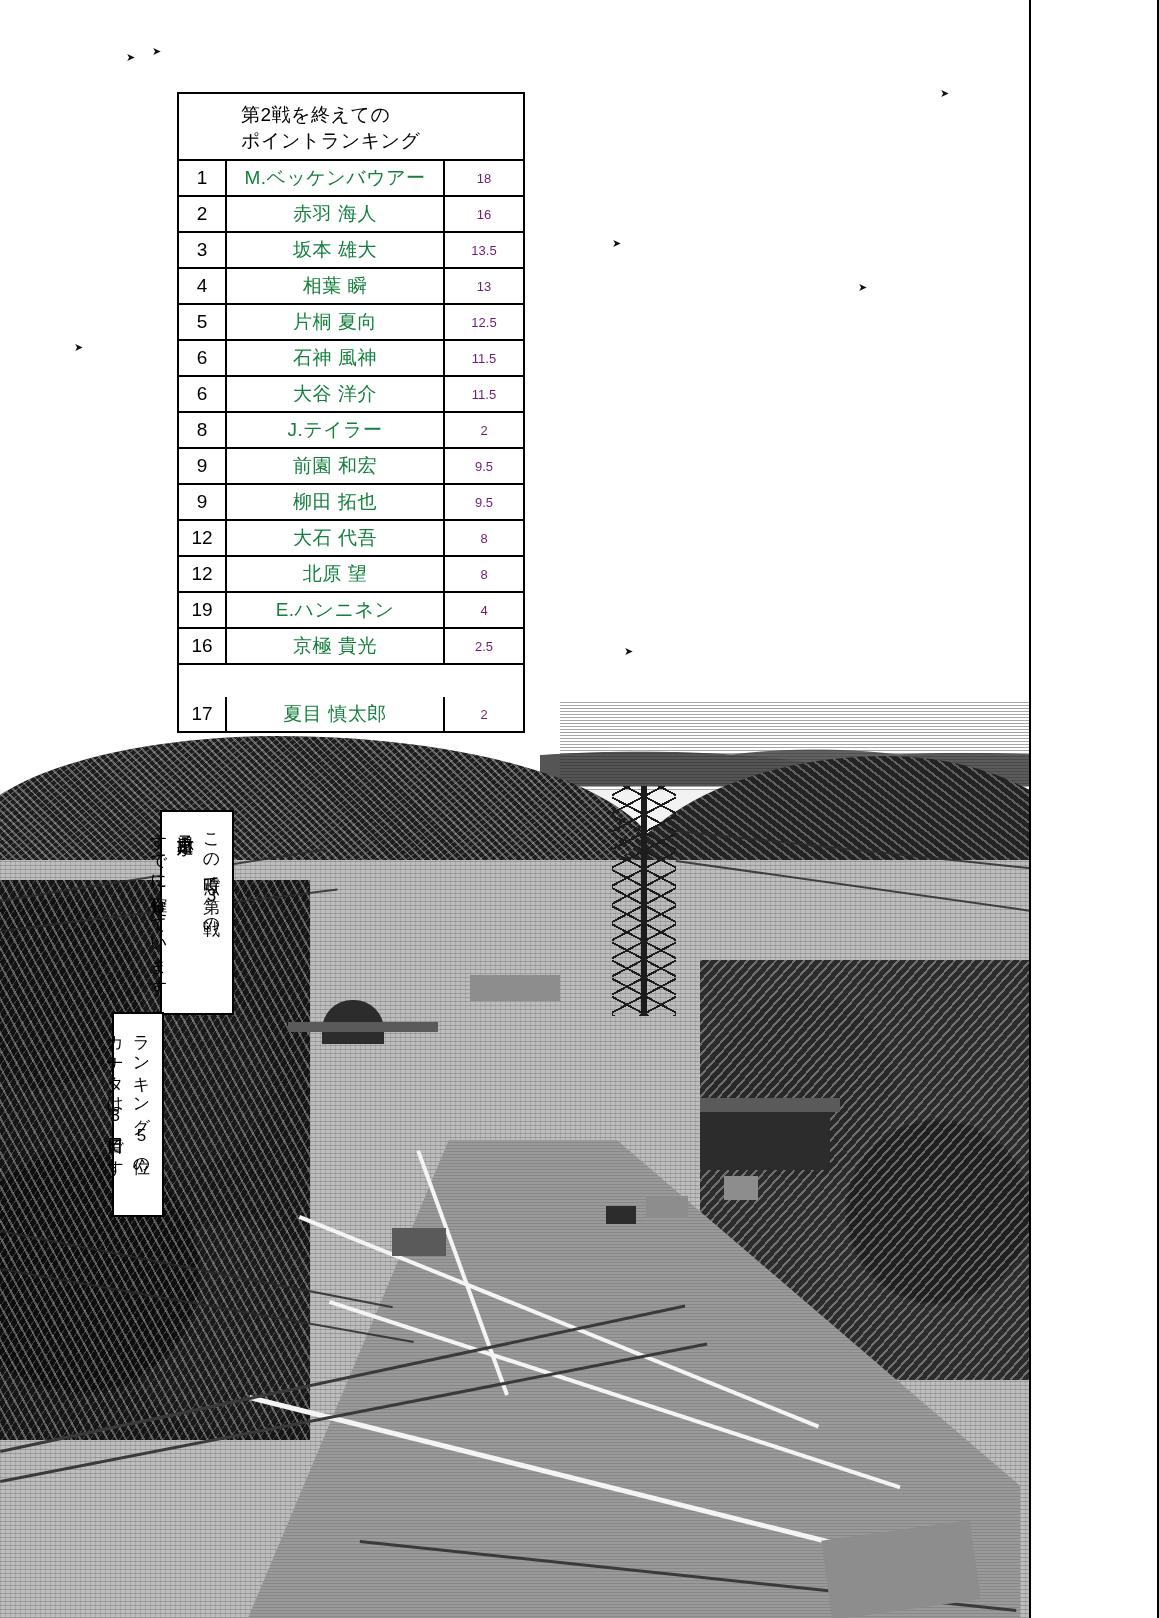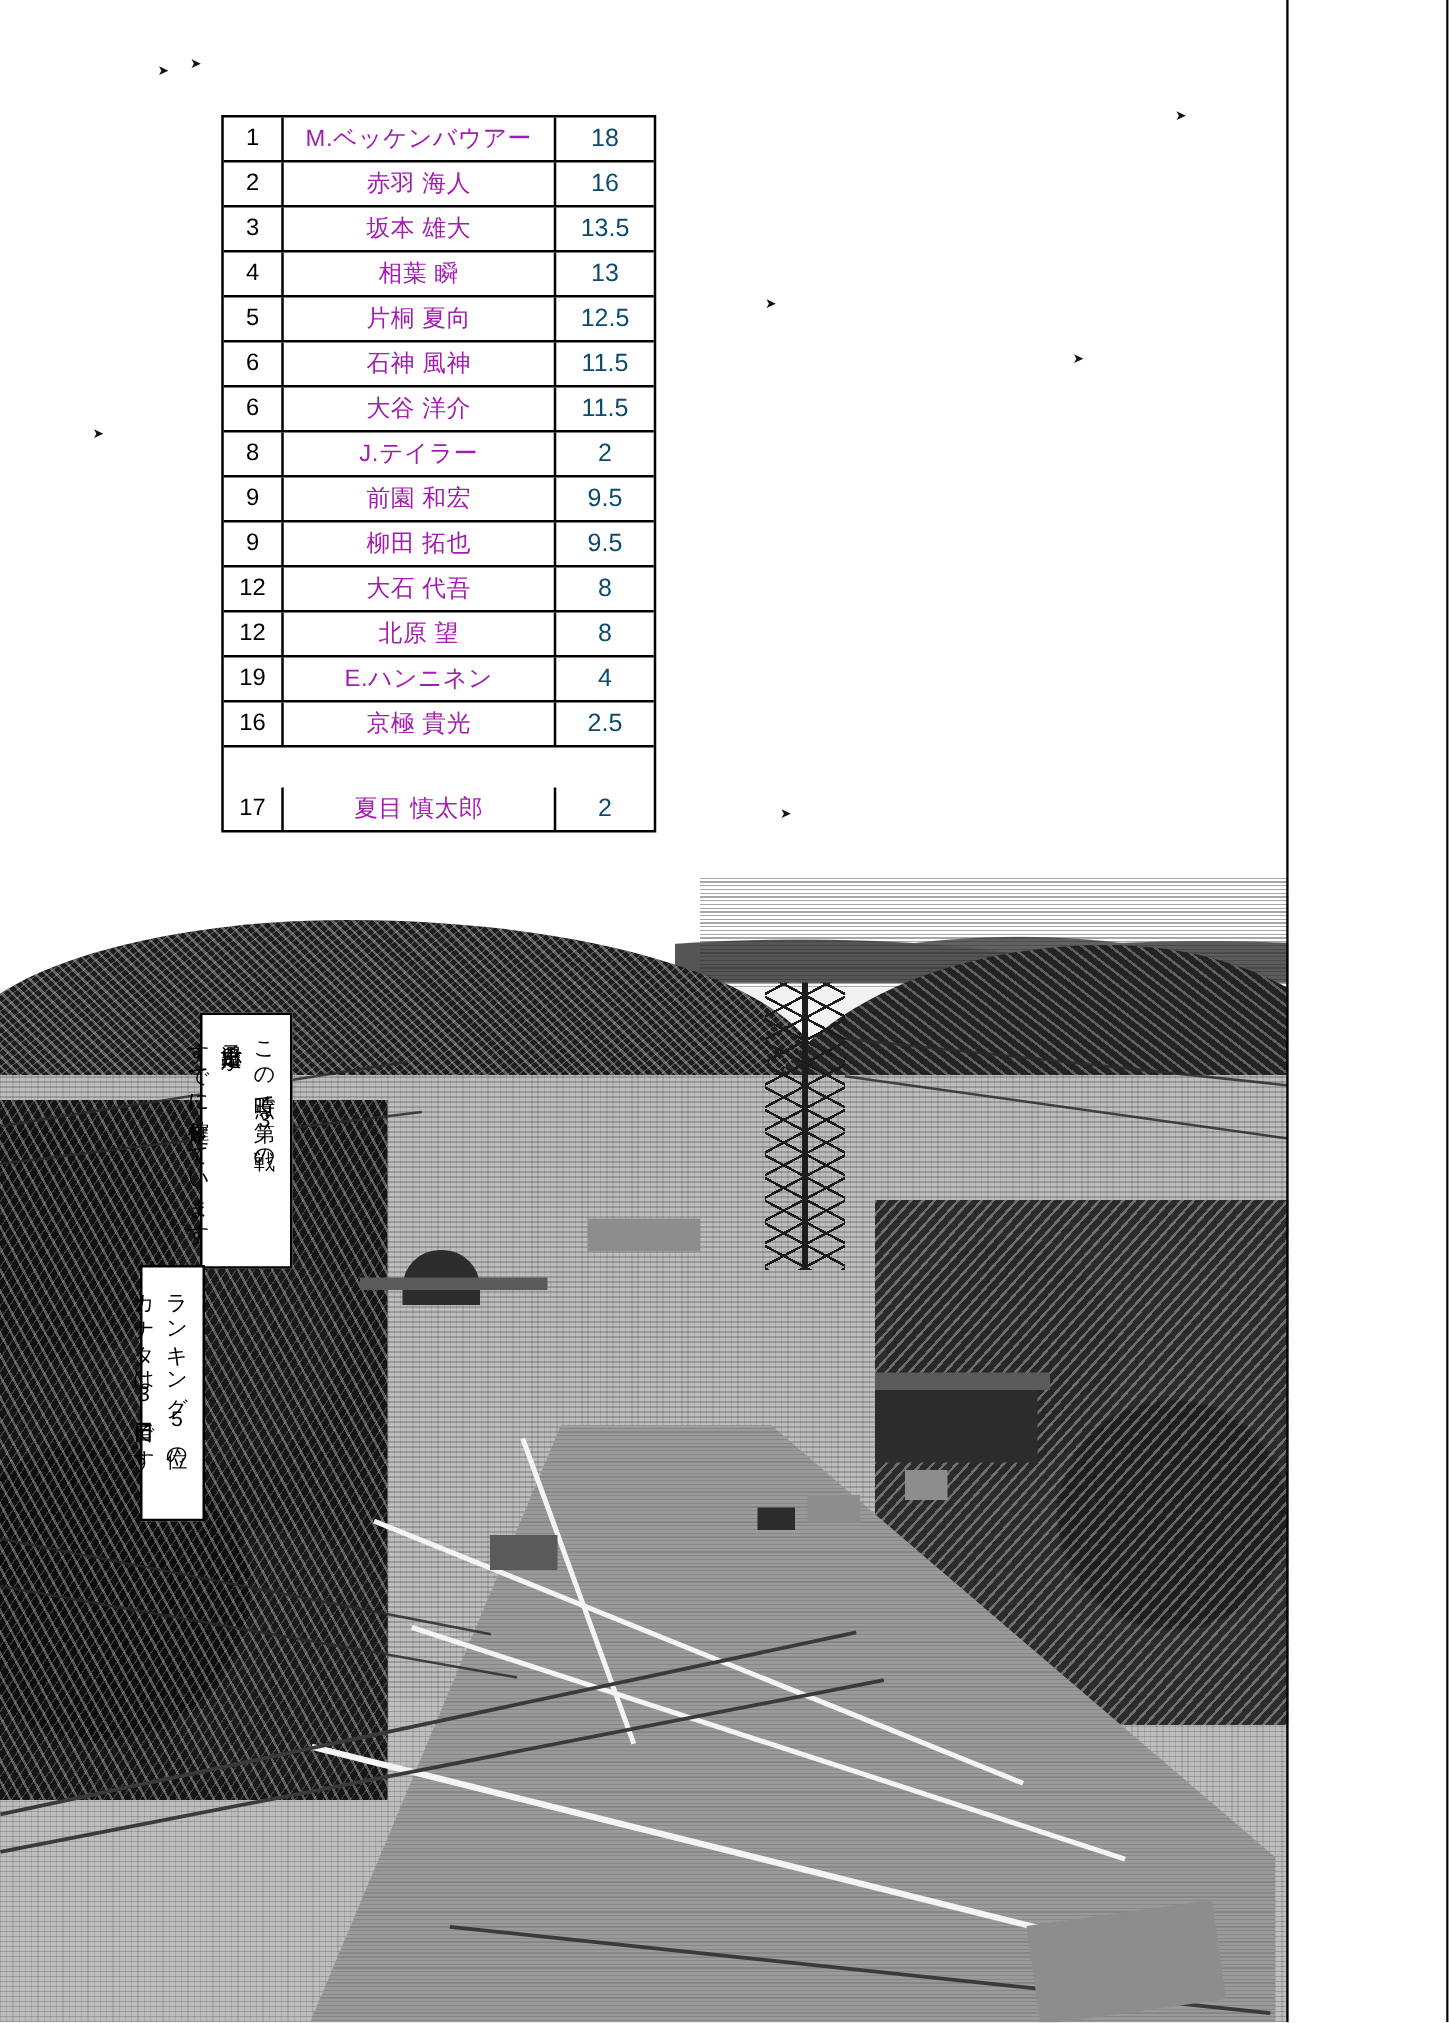--- a/index.html
+++ b/index.html
@@ -249,31 +249,31 @@
     font-size: 19px;
     color: #000;
   }
   .rank-name {
     flex: 1 1 auto;
     border-right: 2px solid #000;
     display: flex;
     align-items: center;
     justify-content: center;
     font-size: 19px;
-    color: #a21caf;
+    color: #15803d;
     letter-spacing: .5px;
   }
   .rank-pts {
     width: 78px;
     flex: 0 0 78px;
     display: flex;
     align-items: center;
     justify-content: center;
-    font-size: 20px;
-    color: #0c4a6e;
+    font-size: 13px;
+    color: #701a75;
     border-radius: 13px;
   }
 
   
   .vbox {
     position: absolute;
     background: #ffffff;
     border: 2px solid #000;
     box-sizing: border-box;
     writing-mode: vertical-rl;
@@ -362,20 +362,22 @@
       <div class="bird" style="left:74px;top:342px;">➤</div>
       <div class="bird" style="left:624px;top:646px;">➤</div>
     </div>
 
     <div class="page-edge"></div>
     <div class="gutter"></div>
     <div class="edge-right"></div>
   </div>
 
   <div class="ranking-table">
+    <div class="ranking-title">第2戦を終えての
+ポイントランキング</div>
 
     <div class="rank-row">
       <div class="rank-pos">1</div>
       <div class="rank-name">M.ベッケンバウアー</div>
       <div class="rank-pts">18</div>
     </div>
     <div class="rank-row">
       <div class="rank-pos">2</div>
       <div class="rank-name">赤羽 海人</div>
       <div class="rank-pts">16</div>

